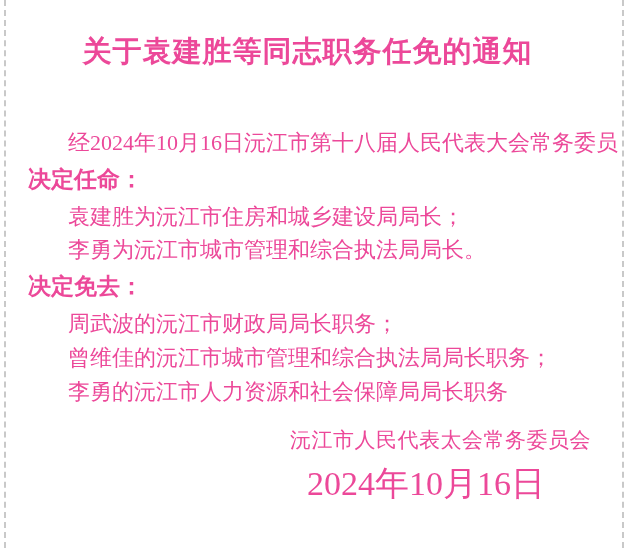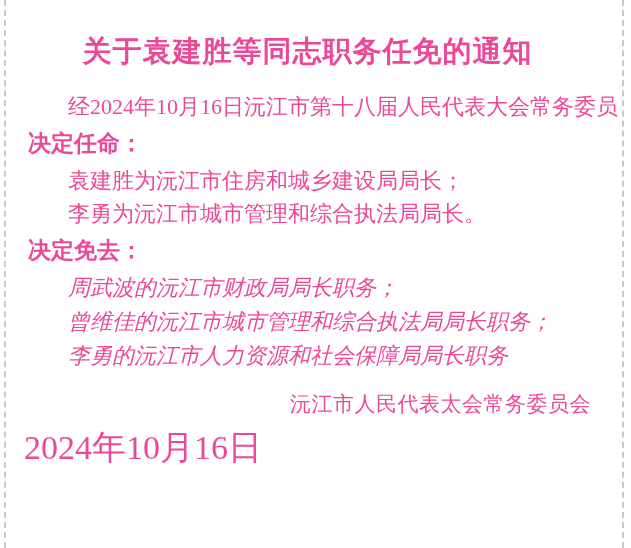--- a/index.html
+++ b/index.html
@@ -33,55 +33,55 @@
     margin: 0;
     padding-top: 6px;
     height: 34px;
     text-align: center;
     font-size: 29px;
     font-weight: 700;
     letter-spacing: 1px;
     white-space: nowrap;
   }
   .intro {
-    margin: 24px 0 0 0;
+    margin: 60px 0 0 0;
     font-size: 22px;
     line-height: 33px;
     text-indent: 44px;
     white-space: nowrap;
   }
   .section-heading {
     margin: 4px;
     font-size: 23px;
     font-weight: 700;
     line-height: 33px;
   }
   .item {
     margin: 0;
     font-size: 22px;
     line-height: 33px;
     text-indent: 44px;
     white-space: nowrap;
   }
   .item.removal {
     line-height: 34px;
-    font-style: italic;
   }
   .signature {
     margin: 16px 0 0 0;
     font-size: 21px;
     line-height: 30px;
     text-align: right;
     letter-spacing: 0.5px;
     white-space: nowrap;
   }
   .issue-date {
     margin: 8px 0 0 0;
     font-size: 34px;
     line-height: 42px;
+    text-align: right;
     padding-right: 46px;
     white-space: nowrap;
   }
 </style>
 </head>
 <body>
 
 <div class="page">
   <div class="border-v border-left"></div>
   <div class="border-v border-right"></div>

